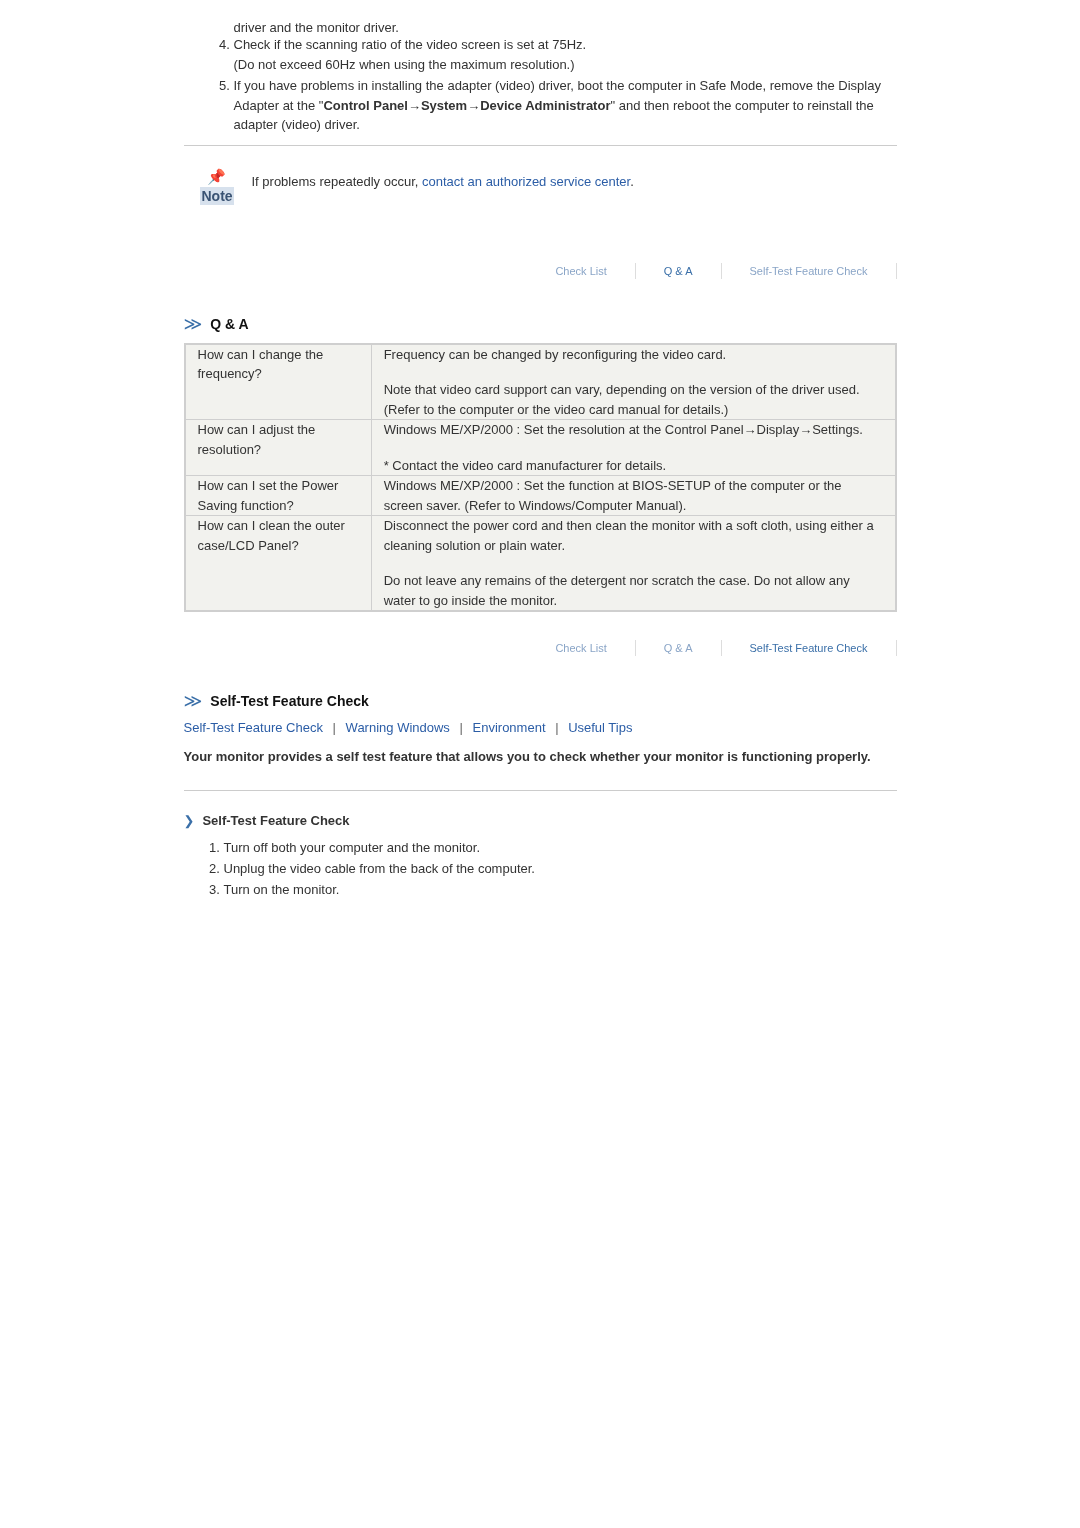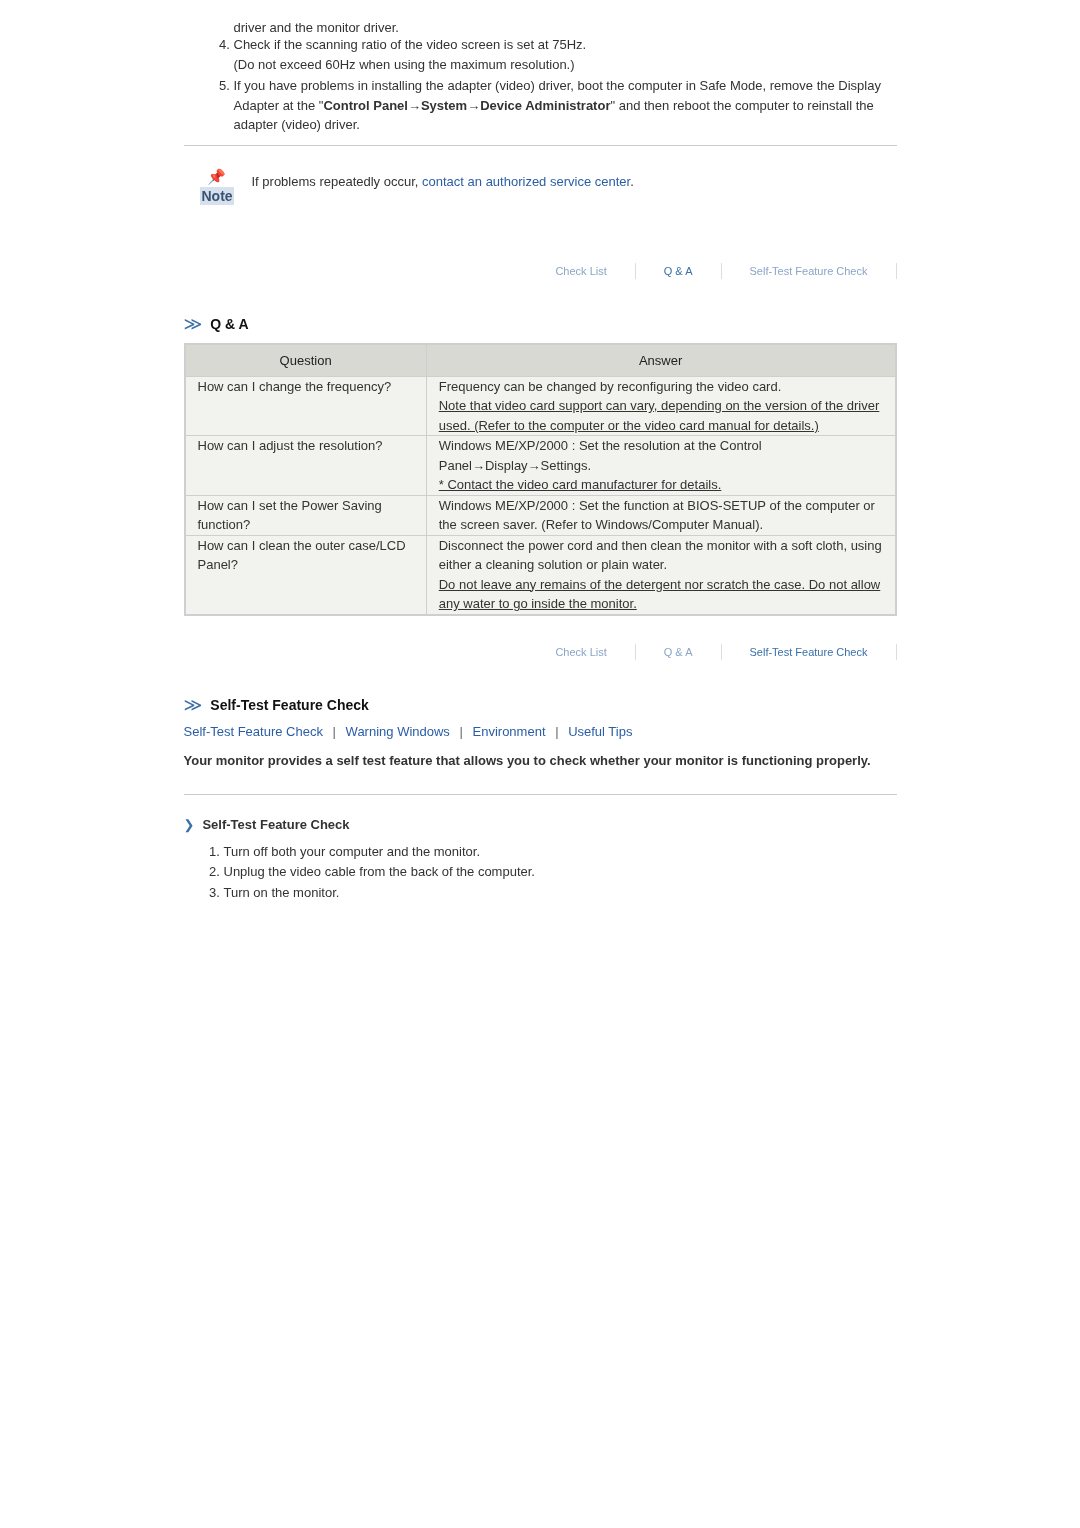--- a/index.html
+++ b/index.html
@@ -116,21 +116,21 @@
     text-align: center;
   }
   table.qa td {
     background: #f2f2ee;
     padding: 0 12px;
     border: 1px solid #cfcfcf;
     vertical-align: top;
     line-height: 1.5;
   }
   table.qa th.q { width: 34%; }
-  .mt { display:block; margin-top:0;text-decoration:underline; }
+  .mt { display:block; margin-top:16px; }
   .sublinks {
     margin: 6px 0 14px 0;
   }
   .sublinks a {
     color: #2b5da6;
     text-decoration: none;
   }
   .sublinks .sep {
     color: #666;
     margin: 0 6px;
@@ -199,24 +199,20 @@
     <span class="divider"></span>
   </div>
 
   <div class="section-head">
     <span class="chev">≫</span>
     <span class="section-title">Q &amp; A</span>
   </div>
 
   <table class="qa">
     <tbody>
-        <tr>
-      <th class="q">Question</th>
-      <th>Answer</th>
-    </tr>
     <tr>
       <td>How can I change the frequency?</td>
       <td>
         <span>Frequency can be changed by reconfiguring the video card.</span>
         <span class="mt">Note that video card support can vary, depending on the version of the driver used. (Refer to the computer or the video card manual for details.)</span>
       </td>
     </tr>
     <tr>
       <td>How can I adjust the resolution?</td>
       <td>

